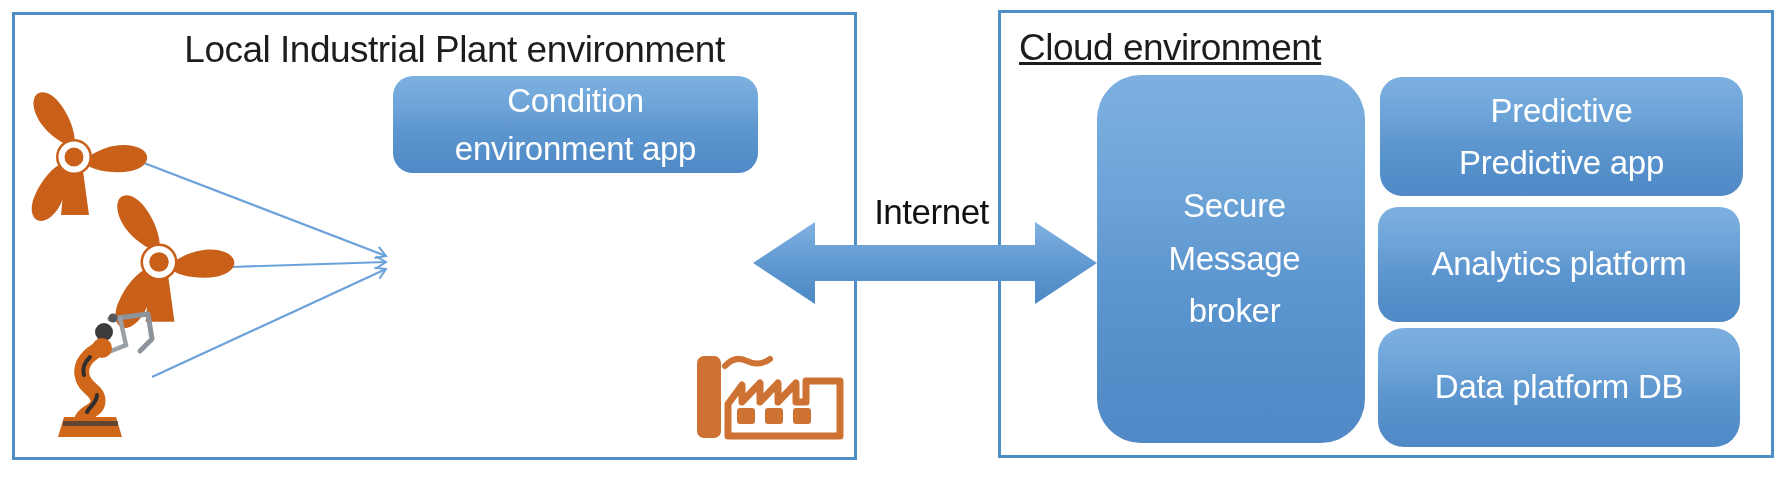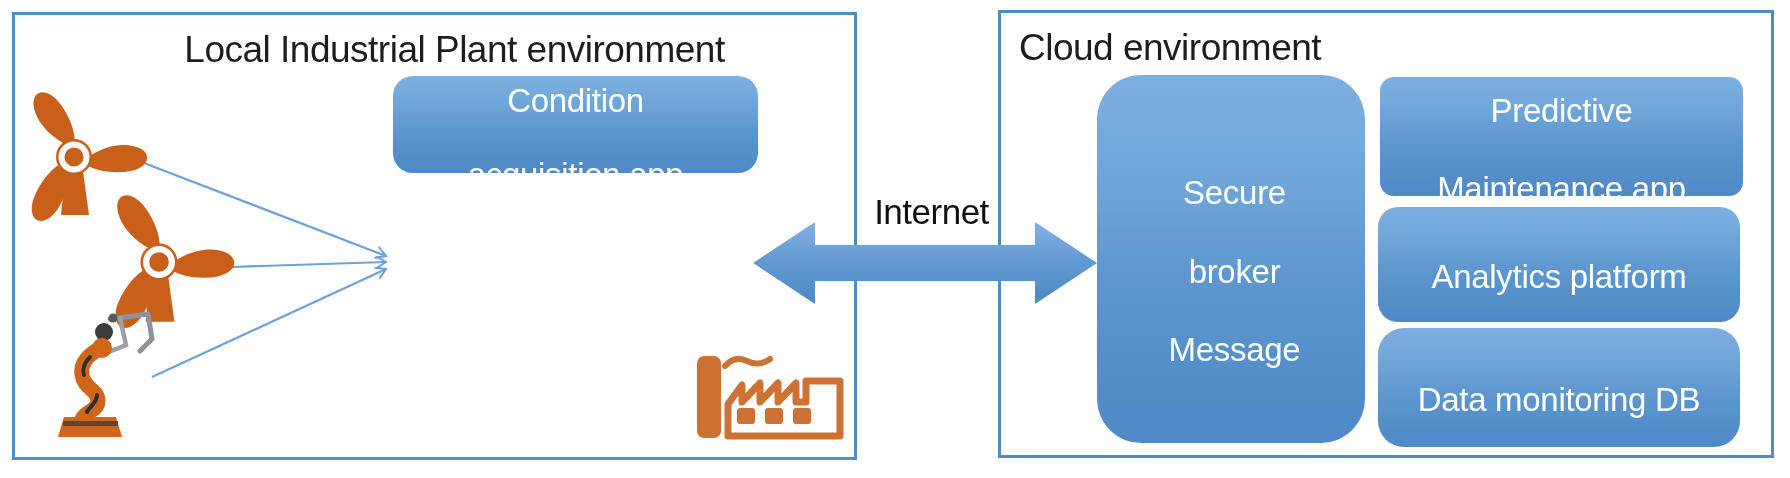--- a/index.html
+++ b/index.html
@@ -19,38 +19,38 @@
   #left-panel{left:12px;top:12px;width:845px;height:448px;}
   #cloud-panel{left:998px;top:10px;width:776px;height:448px;}
   .panel-title{
     position:absolute;
     font-size:37px;
     letter-spacing:-0.5px;
     color:#1d1d1d;
     white-space:nowrap;
   }
   #plant-title{left:40px;right:0;top:14px;text-align:center;}
-  #cloud-title{left:18px;top:14px;}
+  #cloud-title{left:18px;top:14px;text-decoration:underline;}
   .bluebox{
     position:absolute;
     background:linear-gradient(180deg,#7db0e0 0%,#6ba3d7 35%,#6199d1 50%,#5792cc 70%,#5089c6 100%);
     color:#ffffff;
     display:flex;flex-direction:column;
     align-items:center;justify-content:center;
     text-align:center;
     font-size:33px;
     letter-spacing:-0.3px;
     line-height:1.6;
     box-sizing:border-box;
   }
-  .bluebox div{white-space:nowrap;margin-top:26px;}
+  .bluebox div{white-space:nowrap;}
   #condition-box{left:393px;top:76px;width:365px;height:97px;border-radius:20px;line-height:1.45;}
   #gateway-box{left:393px;top:180px;width:364px;height:168px;border-radius:38px;}
   #broker-box{left:1097px;top:75px;width:268px;height:368px;border-radius:44px;padding-left:7px;}
-  #predictive-box{left:1380px;top:77px;width:363px;height:119px;border-radius:14px;line-height:1.55;}
+  #predictive-box{left:1380px;top:77px;width:363px;height:119px;border-radius:22px;line-height:1.55;}
   #analytics-box{left:1378px;top:207px;width:362px;height:115px;border-radius:20px;}
   #historian-box{left:1378px;top:328px;width:362px;height:119px;border-radius:26px;}
   #internet-label{
     position:absolute;left:859px;top:192px;width:145px;
     font-size:35px;color:#111111;letter-spacing:-0.5px;
     text-align:center;white-space:nowrap;
   }
   #icon-layer{
     position:absolute;left:0;top:0;width:1790px;height:478px;
     pointer-events:none;z-index:5;
@@ -64,41 +64,41 @@
   <div id="left-panel" class="panel">
     <div id="plant-title" class="panel-title">Local Industrial Plant environment</div>
   </div>
 
   <div id="cloud-panel" class="panel">
     <div id="cloud-title" class="panel-title">Cloud environment</div>
   </div>
 
   <div id="condition-box" class="bluebox">
     <div>Condition</div>
-    <div>acquisition app</div>
+    <div>environment app</div>
   </div>
 
 
   <div id="broker-box" class="bluebox">
     <div>Secure</div>
+    <div>Message</div>
     <div>broker</div>
-    <div>Message</div>
   </div>
 
   <div id="predictive-box" class="bluebox">
     <div>Predictive</div>
-    <div>Maintenance app</div>
+    <div>Predictive app</div>
   </div>
 
   <div id="analytics-box" class="bluebox">
     <div>Analytics platform</div>
   </div>
 
   <div id="historian-box" class="bluebox">
-    <div>Data monitoring DB</div>
+    <div>Data platform DB</div>
   </div>
 
   <div id="internet-label">Internet</div>
 
   <svg id="icon-layer" viewBox="0 0 1790 478">
     <defs>
       <linearGradient id="agrad" gradientUnits="userSpaceOnUse" x1="0" y1="222" x2="0" y2="304">
         <stop offset="0" stop-color="#82b2e2"></stop>
         <stop offset="0.45" stop-color="#639bd3"></stop>
         <stop offset="1" stop-color="#4c88c4"></stop>

